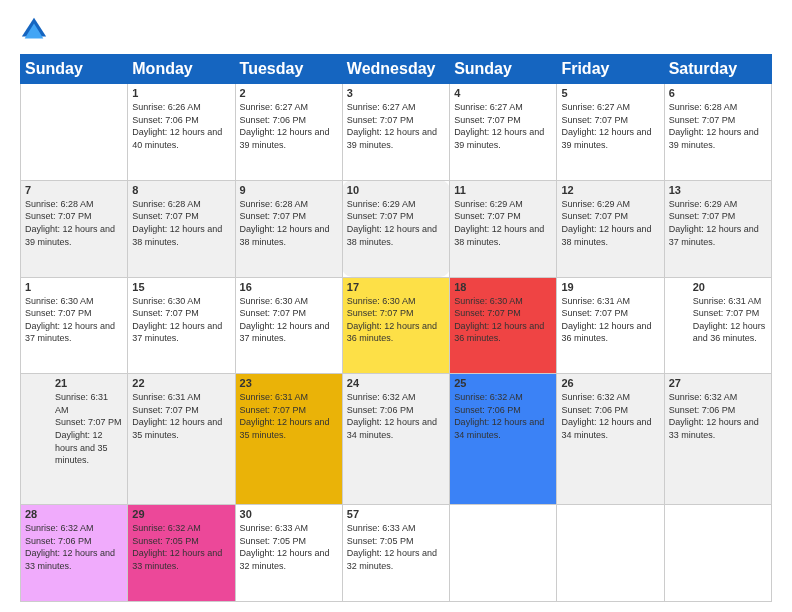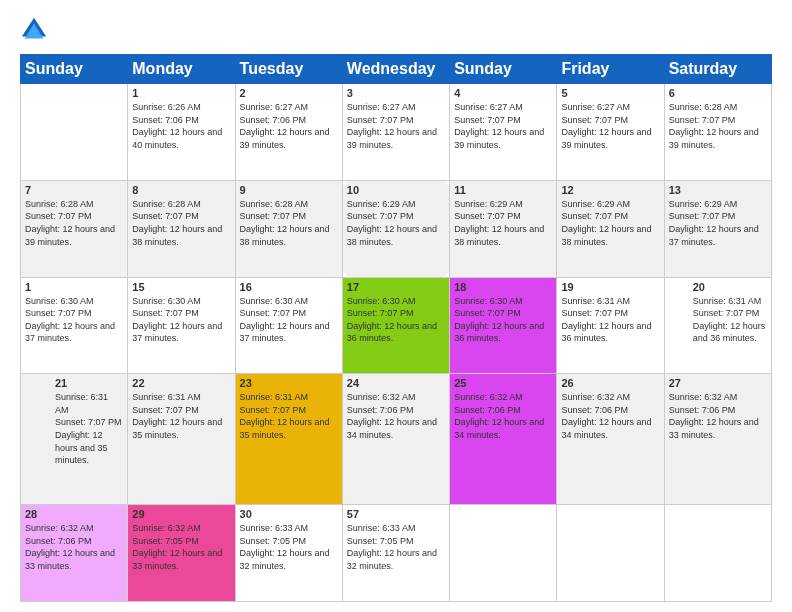--- a/index.html
+++ b/index.html
@@ -200,25 +200,25 @@
             <div class="day-info">Sunrise: 6:30 AM<br>Sunset: 7:07 PM<br>Daylight: 12 hours and 37 minutes.</div>
           </td>
           <td style="background: rgb(255, 255, 255);">
             <span class="day-num">15</span>
             <div class="day-info">Sunrise: 6:30 AM<br>Sunset: 7:07 PM<br>Daylight: 12 hours and 37 minutes.</div>
           </td>
           <td style="background: rgb(255, 255, 255);">
             <span class="day-num">16</span>
             <div class="day-info">Sunrise: 6:30 AM<br>Sunset: 7:07 PM<br>Daylight: 12 hours and 37 minutes.</div>
           </td>
-          <td style="background: #84cc16;">
+          <td style="background: #fde047;">
             <span class="day-num">17</span>
             <div class="day-info">Sunrise: 6:30 AM<br>Sunset: 7:07 PM<br>Daylight: 12 hours and 36 minutes.</div>
           </td>
-          <td style="background: #d946ef;">
+          <td style="background: #ef4444;">
             <span class="day-num">18</span>
             <div class="day-info">Sunrise: 6:30 AM<br>Sunset: 7:07 PM<br>Daylight: 12 hours and 36 minutes.</div>
           </td>
           <td style="background: rgb(255, 255, 255);">
             <span class="day-num">19</span>
             <div class="day-info">Sunrise: 6:31 AM<br>Sunset: 7:07 PM<br>Daylight: 12 hours and 36 minutes.</div>
           </td>
           <td style="background: rgb(255, 255, 255); padding-left: 28px;">
             <span class="day-num">20</span>
             <div class="day-info">Sunrise: 6:31 AM<br>Sunset: 7:07 PM<br>Daylight: 12 hours and 36 minutes.</div>
@@ -234,21 +234,21 @@
             <div class="day-info">Sunrise: 6:31 AM<br>Sunset: 7:07 PM<br>Daylight: 12 hours and 35 minutes.</div>
           </td>
           <td style="background: #eab308;">
             <span class="day-num">23</span>
             <div class="day-info">Sunrise: 6:31 AM<br>Sunset: 7:07 PM<br>Daylight: 12 hours and 35 minutes.</div>
           </td>
           <td style="background: rgb(240, 240, 240);">
             <span class="day-num">24</span>
             <div class="day-info">Sunrise: 6:32 AM<br>Sunset: 7:06 PM<br>Daylight: 12 hours and 34 minutes.</div>
           </td>
-          <td style="background: #d946ef;">
+          <td style="background: #3b82f6;">
             <span class="day-num">25</span>
             <div class="day-info">Sunrise: 6:32 AM<br>Sunset: 7:06 PM<br>Daylight: 12 hours and 34 minutes.</div>
           </td>
           <td style="background: rgb(240, 240, 240); margin-top: 25px;">
             <span class="day-num">26</span>
             <div class="day-info">Sunrise: 6:32 AM<br>Sunset: 7:06 PM<br>Daylight: 12 hours and 34 minutes.</div>
           </td>
           <td style="background: rgb(240, 240, 240);">
             <span class="day-num">27</span>
             <div class="day-info">Sunrise: 6:32 AM<br>Sunset: 7:06 PM<br>Daylight: 12 hours and 33 minutes.</div>

